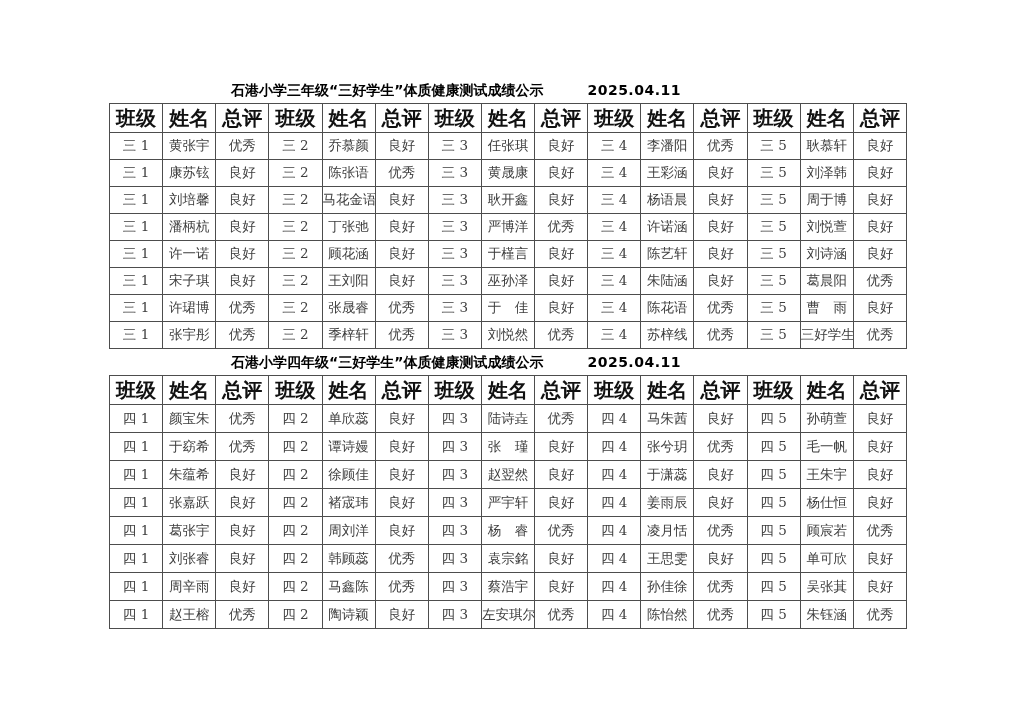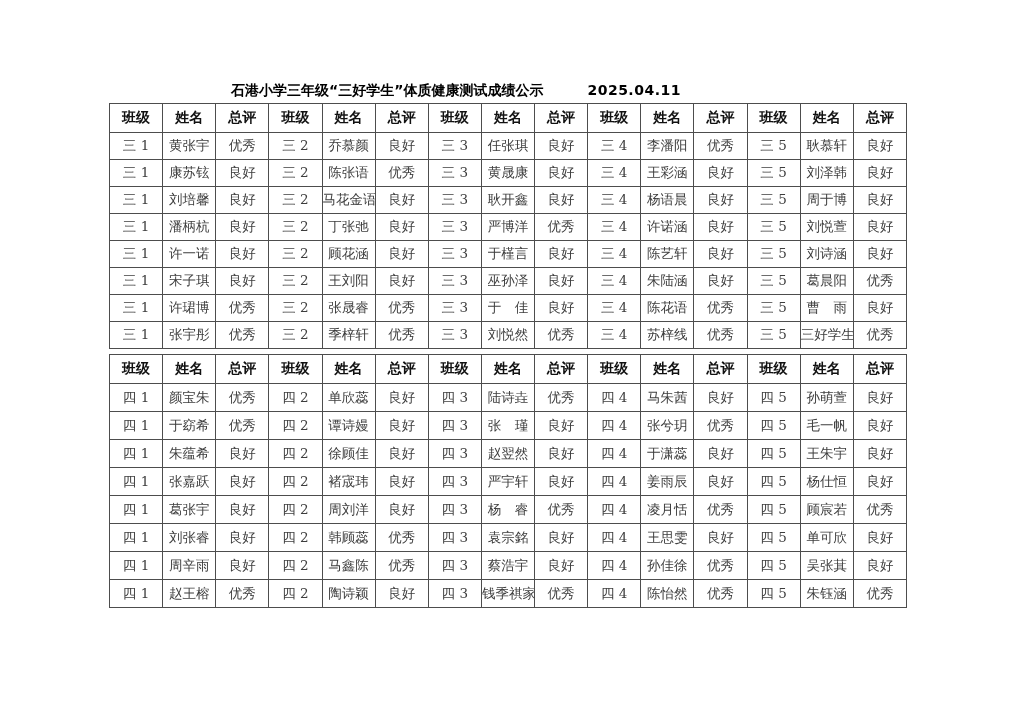--- a/index.html
+++ b/index.html
@@ -39,21 +39,21 @@
     border: 1px solid #4d4d4d;
     text-align: center;
     vertical-align: middle;
     padding: 0;
     overflow: hidden;
     white-space: nowrap;
   }
   .grade-table th {
     font-family: "DejaVu Sans", "Liberation Sans", sans-serif;
     font-weight: bold;
-    font-size: 14px;
+    font-size: 20px;
     color: #111111;
     height: 28px;
   }
   .grade-table td {
     font-family: "DejaVu Serif", "Liberation Serif", serif;
     font-weight: normal;
     font-size: 13.5px;
     color: #3d3d3d;
   }
   .t1 td { height: 26px; }
@@ -222,20 +222,23 @@
             <td>优秀</td>
             <td>三 5</td>
             <td>三好学生</td>
             <td>优秀</td>
           </tr>
         </tbody>
     </table>
   </section>
 
   <section class="sec2">
+    <div class="title-row">
+      <span class="title-text">石港小学四年级“三好学生”体质健康测试成绩公示</span><span class="title-date">2025.04.11</span>
+    </div>
     <table class="grade-table t2">
       <tbody>
           <tr>
             <th>班级</th>
             <th>姓名</th>
             <th>总评</th>
             <th>班级</th>
             <th>姓名</th>
             <th>总评</th>
             <th>班级</th>
@@ -368,21 +371,21 @@
             <td>良好</td>
           </tr>
           <tr>
             <td>四 1</td>
             <td>赵王榕</td>
             <td>优秀</td>
             <td>四 2</td>
             <td>陶诗颖</td>
             <td>良好</td>
             <td>四 3</td>
-            <td>钱季祺家</td>
+            <td>左安琪尔</td>
             <td>优秀</td>
             <td>四 4</td>
             <td>陈怡然</td>
             <td>优秀</td>
             <td>四 5</td>
             <td>朱钰涵</td>
             <td>优秀</td>
           </tr>
         </tbody>
     </table>

